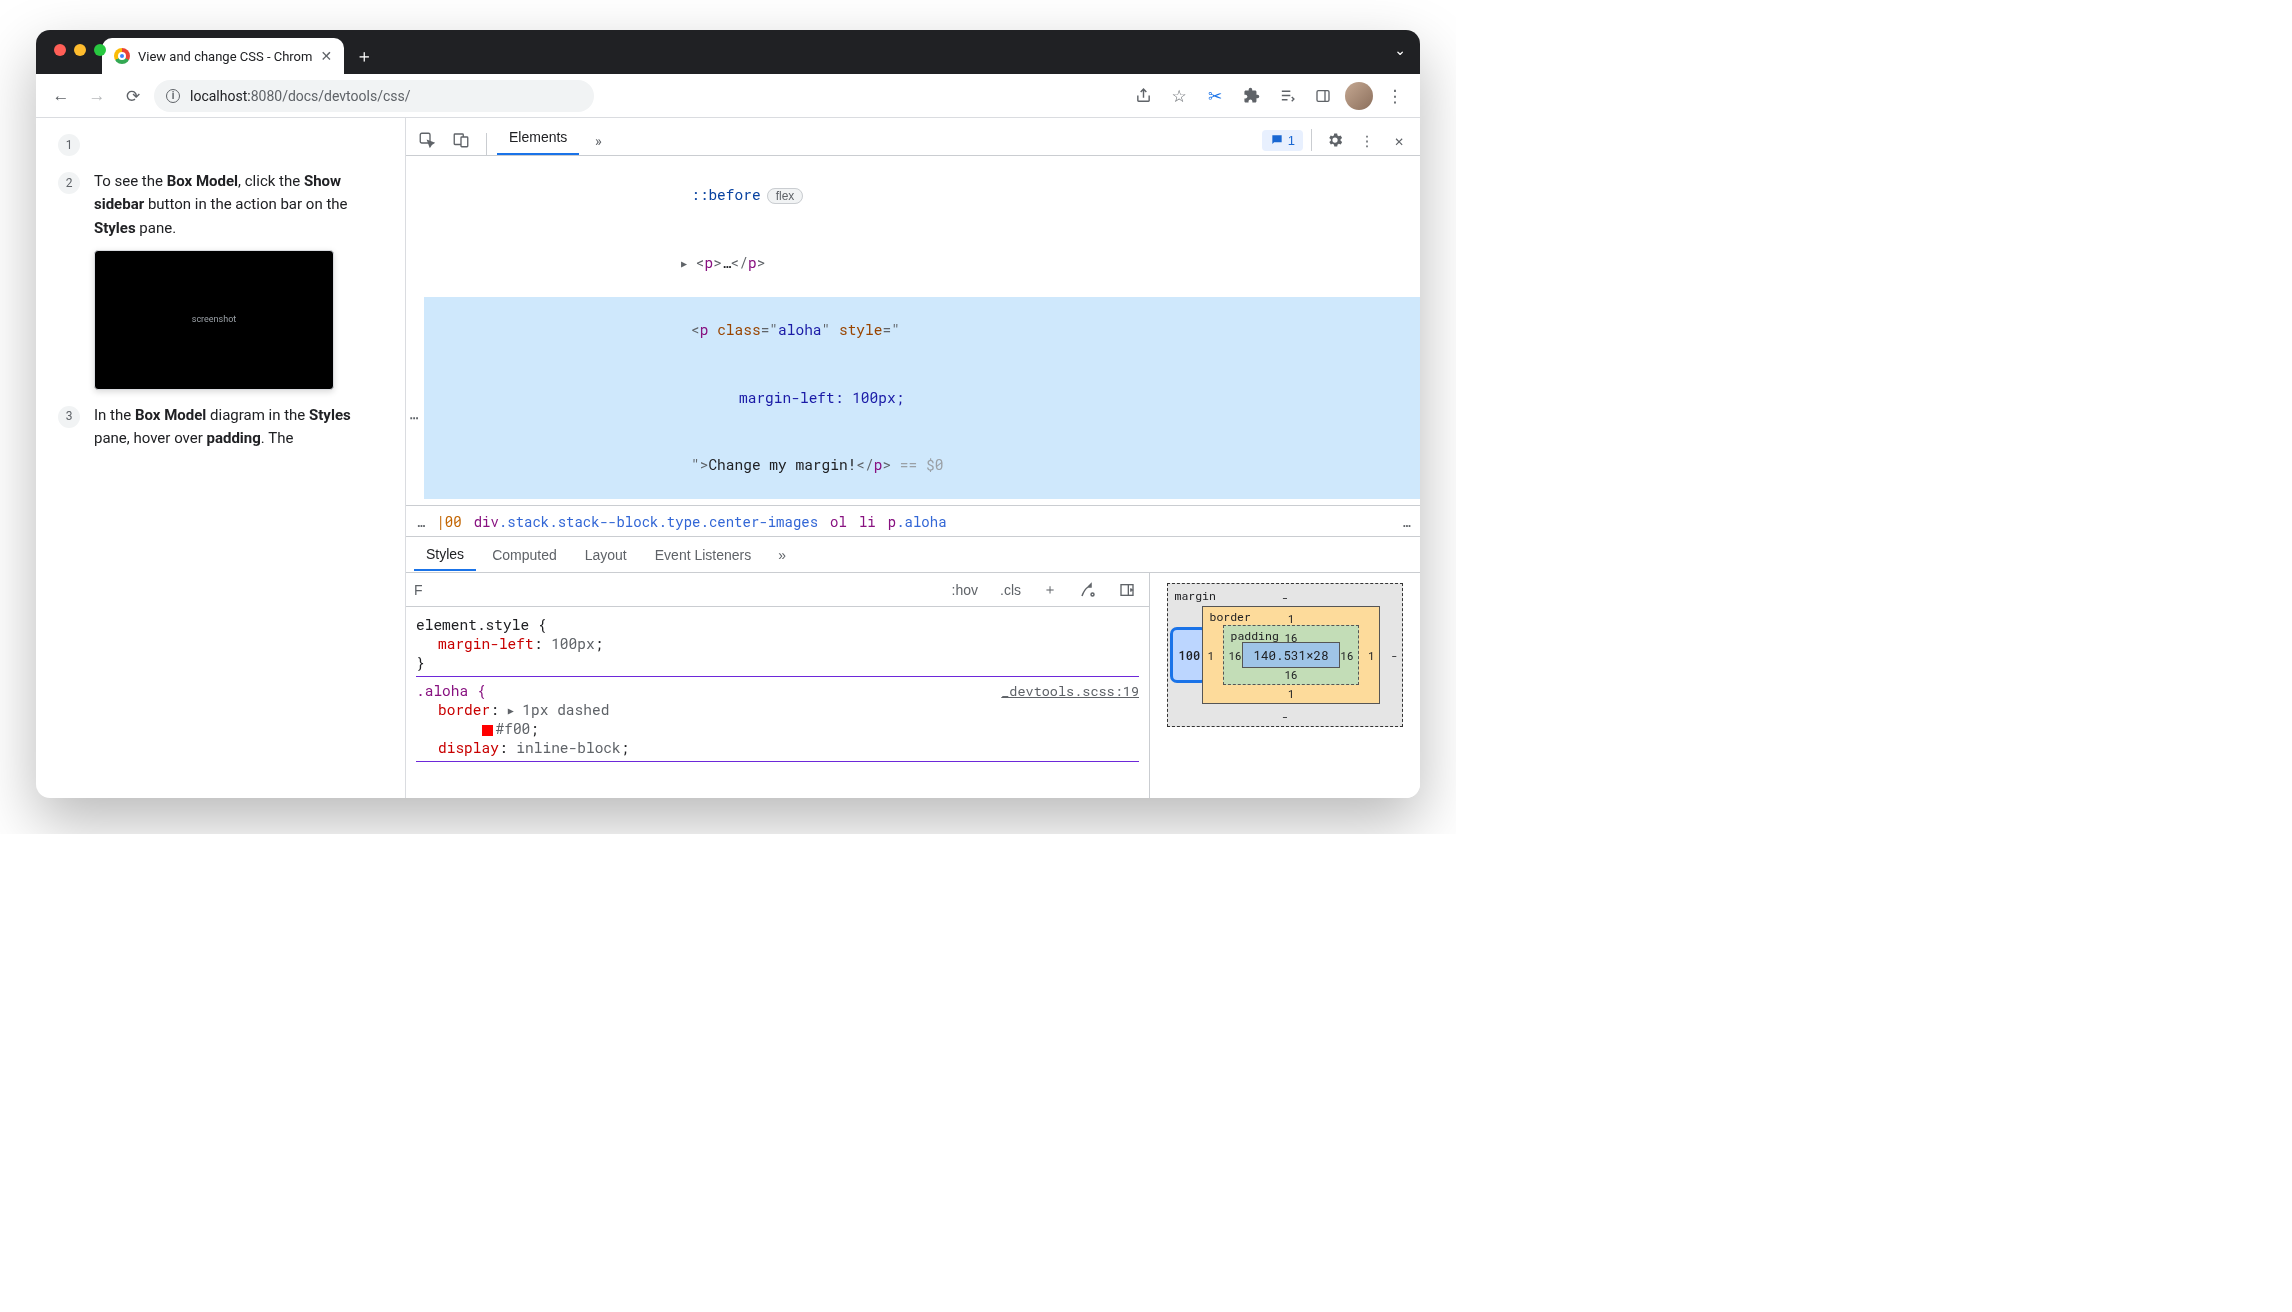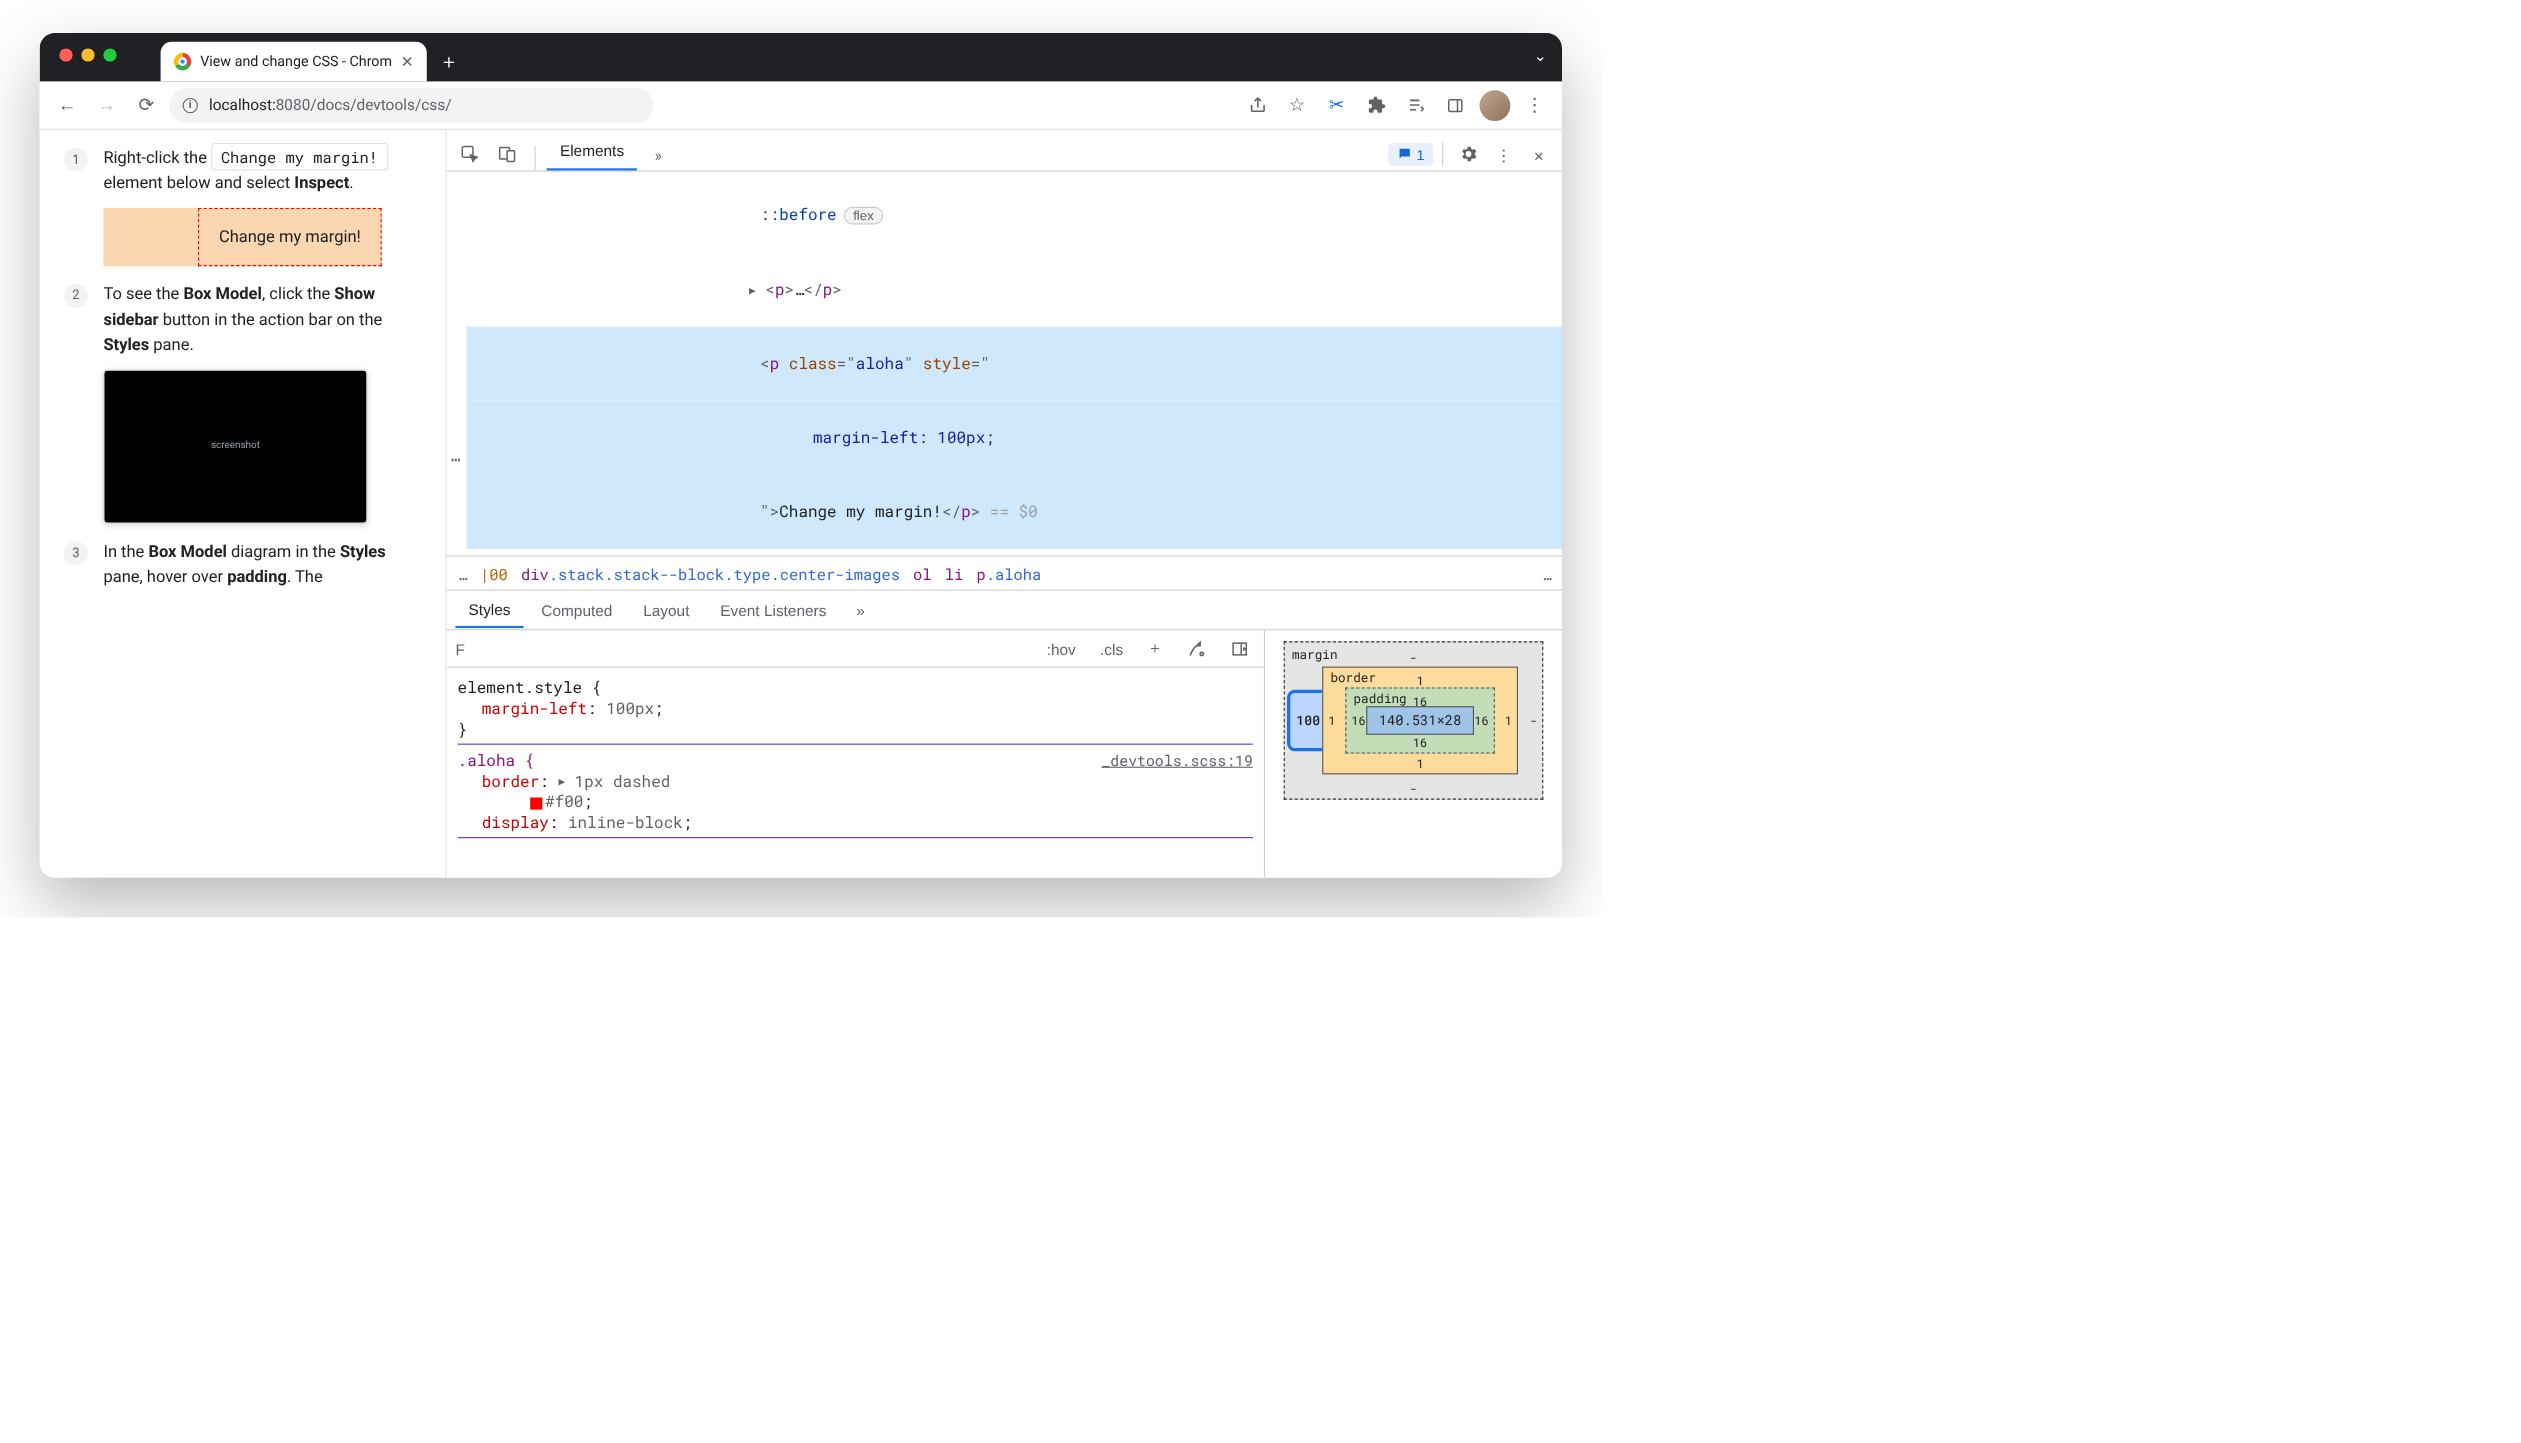--- a/index.html
+++ b/index.html
@@ -16,21 +16,21 @@
   border-radius: 14px;
   box-shadow: 0 24px 60px rgba(0,0,0,0.28);
   overflow: hidden;
   display: flex;
   flex-direction: column;
 }
 .tab-strip { height: 44px; background: #202124; display: flex; align-items: flex-end; padding: 0 12px; position: relative; }
 .traffic-lights { position: absolute; left: 18px; top: 14px; display: flex; gap: 8px; }
 .tl { width: 12px; height: 12px; border-radius: 50%; }
 .tl.red{background:#ff5f57}.tl.yellow{background:#febc2e}.tl.green{background:#28c840}
-.tab { background: #fff; height: 36px; border-radius: 10px 10px 0 0; display: flex; align-items: center; gap: 8px; padding: 0 12px; margin-left: 98px; max-width: 280px; font-size: 13px; color: #202124; }
+.tab { background: #fff; height: 36px; border-radius: 10px 10px 0 0; display: flex; align-items: center; gap: 8px; padding: 0 12px; margin-left: 54px; max-width: 280px; font-size: 13px; color: #202124; }
 .chrome-logo { width:16px; height:16px; border-radius:50%; background: conic-gradient(#ea4335 0 120deg,#34a853 120deg 240deg,#fbbc05 240deg 360deg); position:relative;}
 .chrome-logo::after{content:"";position:absolute;inset:4px;border-radius:50%;background:#4285f4;border:2px solid #fff}
 .tab-close{font-size:14px;color:#5f6368;margin-left:auto}
 .new-tab{width:28px;height:28px;display:flex;align-items:center;justify-content:center;color:#fff;font-size:18px;margin-left:6px;margin-bottom:4px}
 .chev-down-win{position:absolute;right:14px;top:12px;color:#fff;font-size:14px}
 .toolbar{height:44px;display:flex;align-items:center;padding:0 10px;gap:6px;border-bottom:1px solid #dadce0;background:#fff}
 .icon-btn{width:30px;height:30px;display:flex;align-items:center;justify-content:center;color:#5f6368;font-size:17px;border-radius:50%}
 .omnibox{flex:0 0 440px;height:32px;background:#f1f3f4;border-radius:16px;display:flex;align-items:center;padding:0 12px;gap:10px;color:#5f6368;font-size:14px}
 .omnibox .url{color:#202124}
 .omnibox .url .dim{color:#5f6368}
@@ -158,31 +158,20 @@
         <div class="profile-pic"></div>
       </div>
     <div class="icon-btn">⋮</div>
   </div>
 
   <div class="content">
 
     <div class="doc-pane">
       <div class="step">
         <div class="step-num">1</div>
-        <div class="step-body">
-          <span>Right-click the </span>
-          <span class="pill">Change my margin!</span>
-          <span> element below and select </span>
-          <b>Inspect</b>.
-          <div>
-            <span class="demo-box">
-              <span class="demo-inner">Change my margin!</span>
-            </span>
-          </div>
-        </div>
       </div>
       <div class="step">
         <div class="step-num">2</div>
         <div class="step-body">
           <span>To see the </span><b>Box Model</b><span>, click the </span><b>Show sidebar</b><span> button in the action bar on the </span><b>Styles</b><span> pane.</span>
           <div class="doc-thumb">screenshot</div>
         </div>
       </div>
       <div class="step">
         <div class="step-num">3</div>

